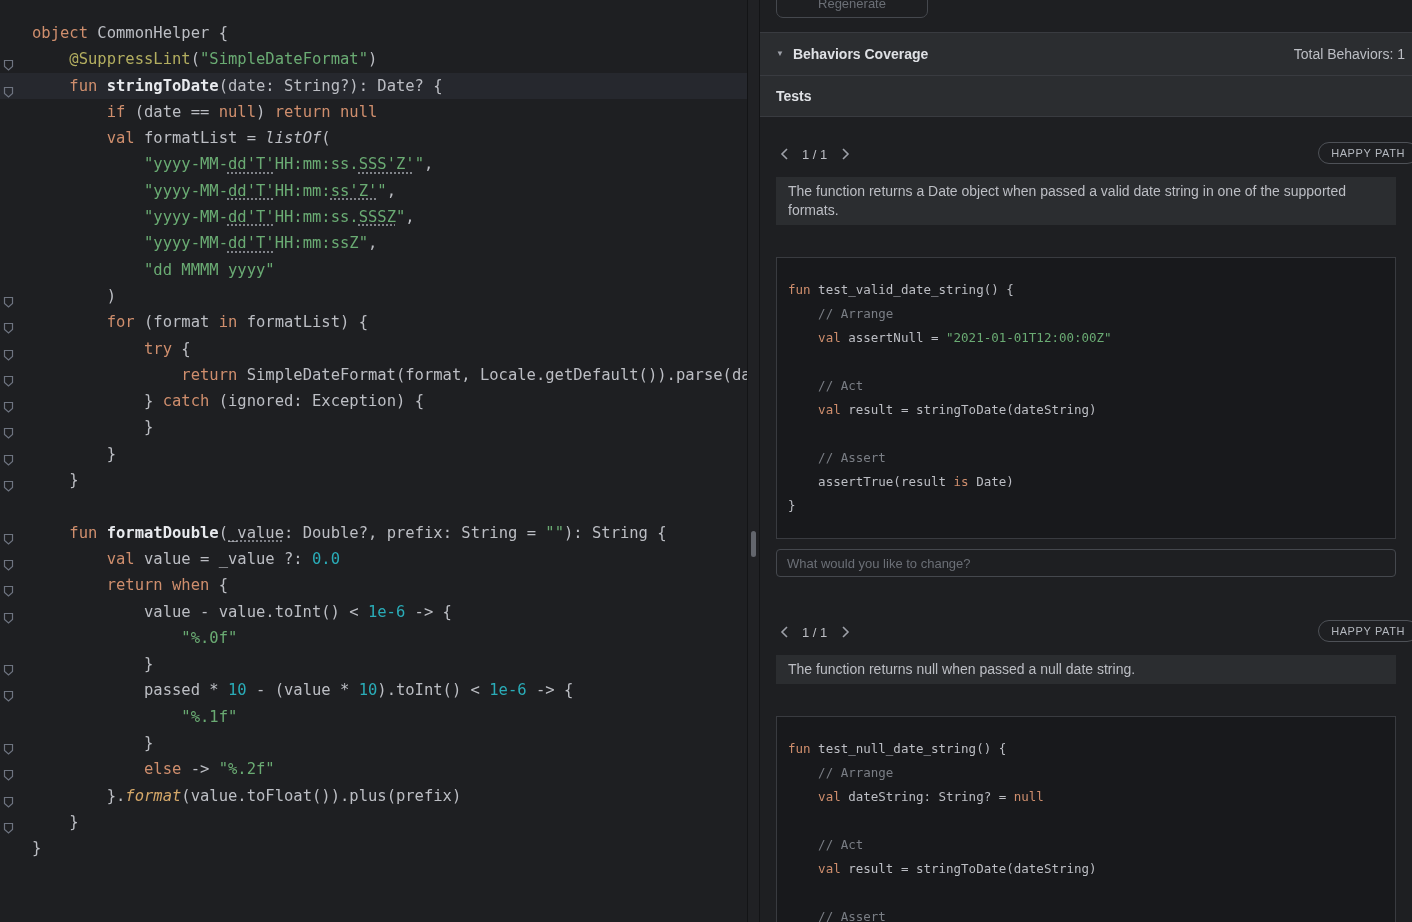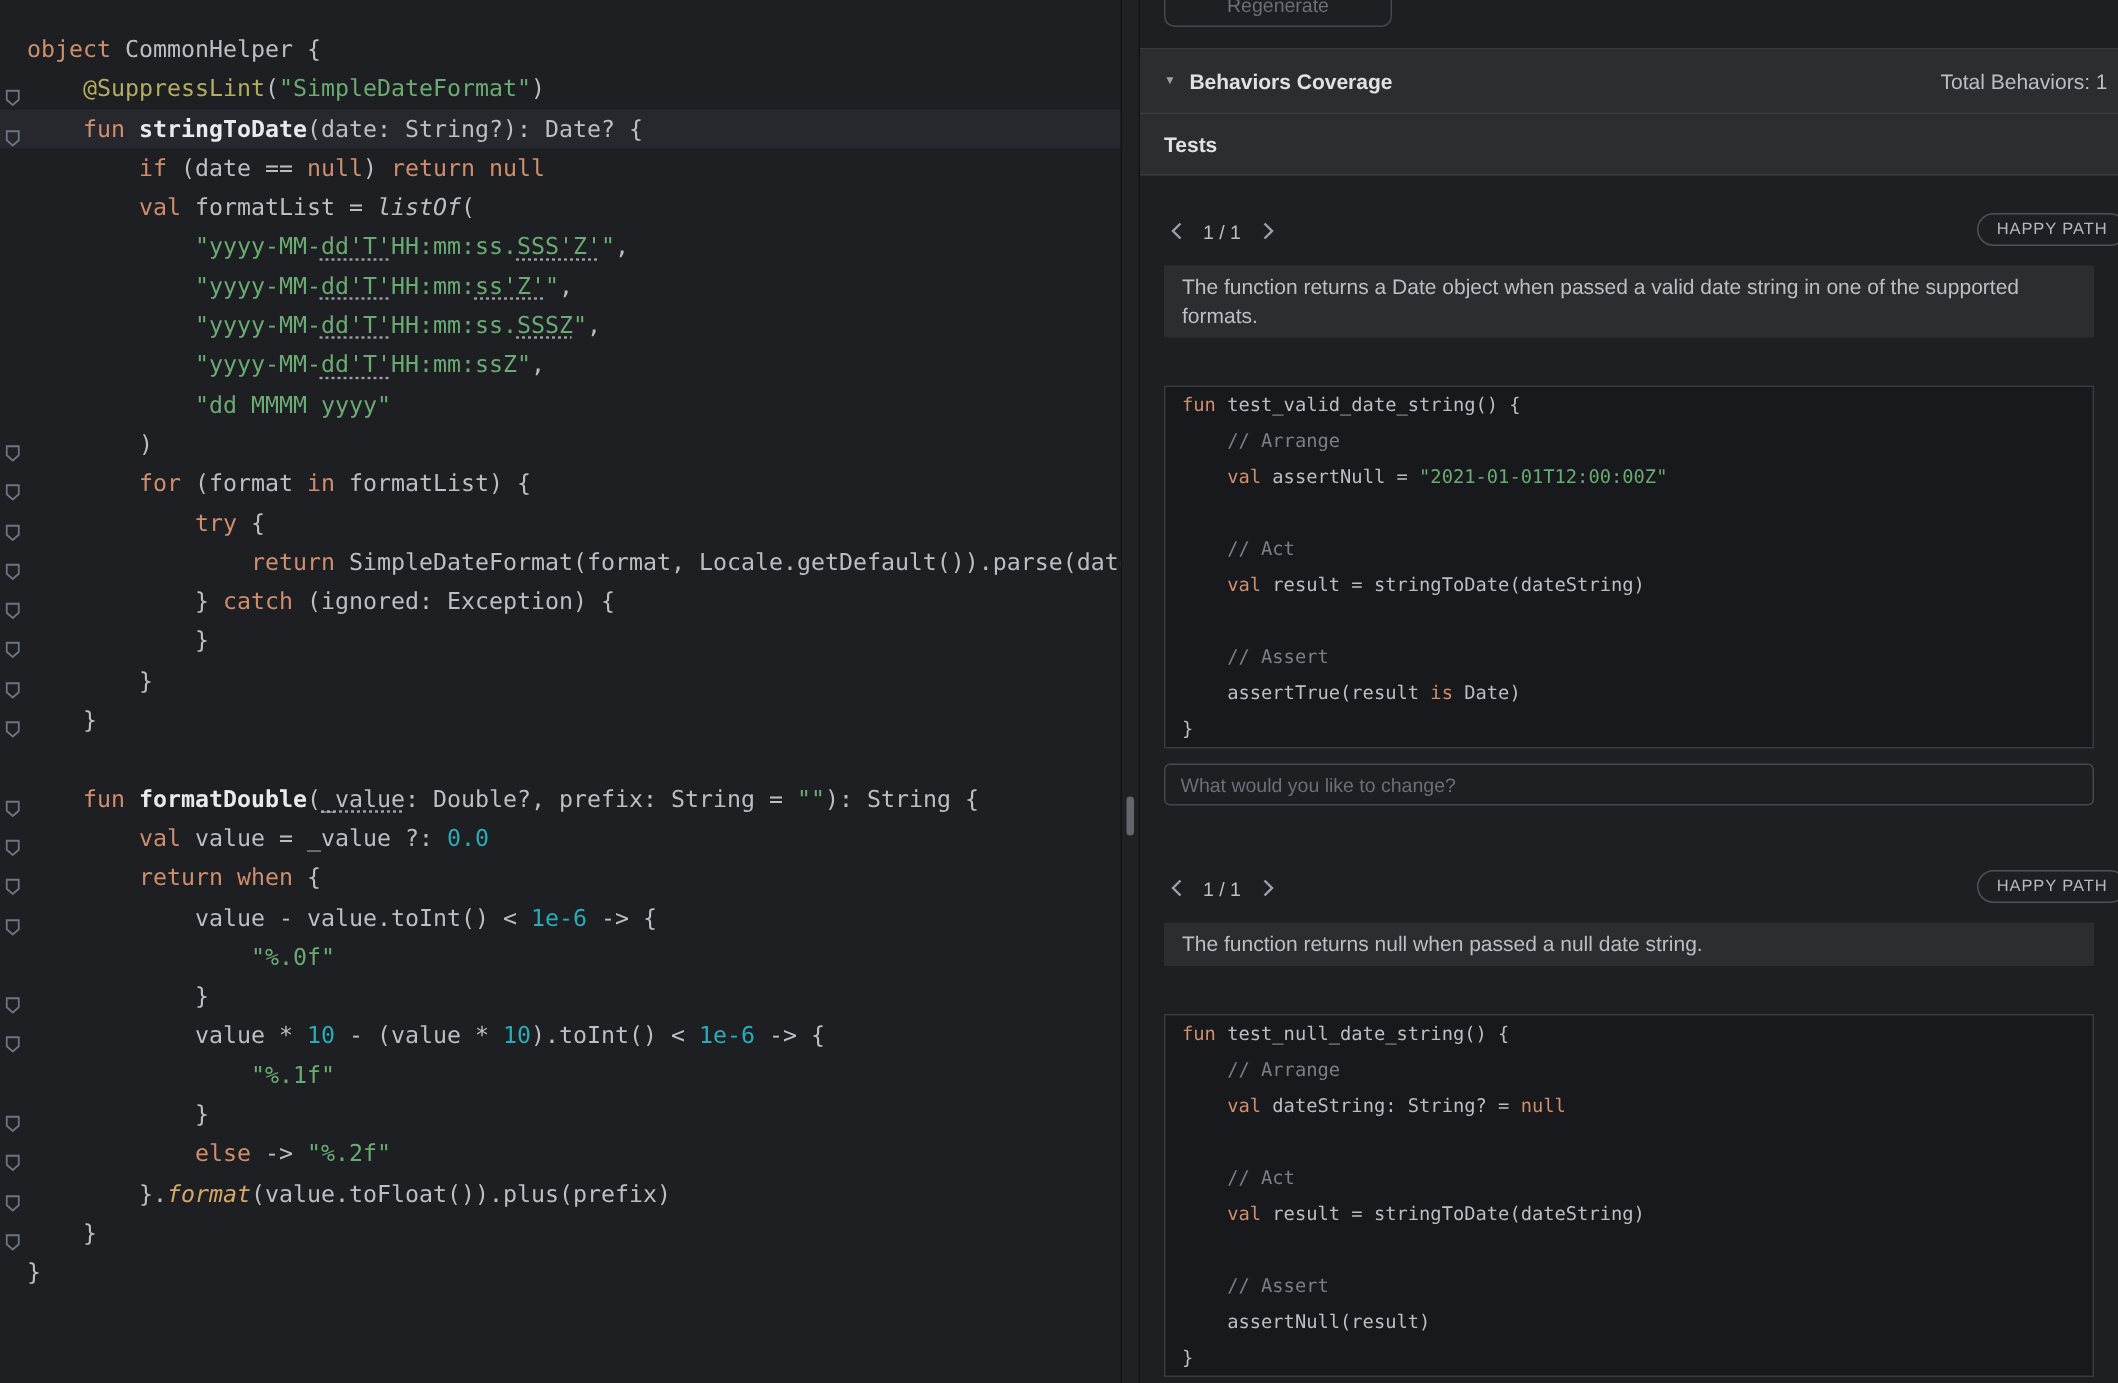--- a/index.html
+++ b/index.html
@@ -10,21 +10,21 @@
   }
   *{box-sizing:border-box;}
   html,body{margin:0;padding:0;width:1412px;height:922px;overflow:hidden;background:var(--bg-panel);
     font-family:"Liberation Sans","DejaVu Sans",sans-serif;}
   .app{display:flex;width:1412px;height:922px;}
 
   
   .editor{width:747px;height:922px;background:var(--bg-editor);overflow:hidden;flex:none;
     font-family:"DejaVu Sans Mono","Liberation Mono",monospace;font-size:15.5px;line-height:26.3px;}
   .editor-lines{padding-top:20px;}
-  .editor-lines .cl{white-space:pre;position:relative;padding-left:18px;height:26.3px;}
+  .editor-lines .cl{white-space:pre;position:relative;padding-left:32px;height:26.3px;}
   .editor-lines .cl.hl{background:var(--line-highlight);}
   .gm{position:absolute;left:3px;top:7px;width:11px;height:12px;display:block;}
 
   
   .t-k{color:var(--kw);}
   .t-p{color:var(--fg);}
   .t-s{color:var(--str);}
   .t-su{color:var(--str);text-decoration:underline dotted #9da0a8;text-underline-offset:3px;}
   .t-n{color:var(--num);}
   .t-c{color:var(--cmt);}
@@ -51,21 +51,21 @@
   .tests-row{height:41px;flex:none;background:var(--bg-header);border-bottom:1px solid var(--border);
     display:flex;align-items:center;padding:0 16px;font-size:14px;font-weight:bold;color:var(--fg-bright);}
   .tests-content{padding:22px 16px 0;flex:1;}
 
   .nav-row{display:flex;align-items:center;height:30px;position:relative;margin-bottom:8px;}
   .chev{background:none;border:none;padding:0;width:16px;height:20px;display:flex;align-items:center;justify-content:center;cursor:pointer;}
   .counter{color:var(--fg);font-size:13px;margin:0 10px;}
   .badge{position:absolute;right:-22px;top:3px;height:22px;line-height:20px;padding:0 12px;border:1px solid #4e5157;
     border-radius:11px;color:#b4b8bf;font-size:11px;letter-spacing:.6px;white-space:nowrap;background:var(--bg-panel);}
   .desc{background:var(--bg-header);color:var(--fg);font-size:14px;line-height:19px;padding:5px 12px;margin-bottom:14px;}
-  .code-block{background:var(--bg-code);border:1px solid var(--border);padding:0 11px;margin-bottom:10px;
+  .code-block{background:var(--bg-code);border:1px solid var(--border);padding:20px 11px;margin-bottom:10px;
     font-family:"DejaVu Sans Mono","Liberation Mono",monospace;font-size:12.5px;line-height:24px;margin-top:32px;}
   .code-block .cl{white-space:pre;height:24px;color:var(--fg);}
   .change-input{width:100%;height:28px;background:transparent;border:1px solid #45484e;border-radius:4px;
     padding:0 10px;color:var(--fg);font-size:13px;font-family:inherit;outline:none;}
   .change-input::placeholder{color:var(--fg-dim);}
   .test-section + .test-section{margin-top:40px;}
 </style>
 </head>
 <body>
 
@@ -123,21 +123,21 @@
             </svg></span><span class="t-p">        </span><span class="t-k">return</span><span class="t-p"> </span><span class="t-k">when</span><span class="t-p"> {</span></div>
         <div class="cl"><span class="gm"><svg width="11" height="12" viewBox="0 0 11 12">
               <path d="M1.5 1.5h8v6l-4 3.5-4-3.5z" fill="none" stroke="#6e7480" stroke-width="1.2"></path>
             </svg></span><span class="t-p">            value - value.toInt() &lt; </span><span class="t-n">1e-6</span><span class="t-p"> -&gt; {</span></div>
         <div class="cl"><span class="t-p">                </span><span class="t-s">"%.0f"</span></div>
         <div class="cl"><span class="gm"><svg width="11" height="12" viewBox="0 0 11 12">
               <path d="M1.5 1.5h8v6l-4 3.5-4-3.5z" fill="none" stroke="#6e7480" stroke-width="1.2"></path>
             </svg></span><span class="t-p">            }</span></div>
         <div class="cl"><span class="gm"><svg width="11" height="12" viewBox="0 0 11 12">
               <path d="M1.5 1.5h8v6l-4 3.5-4-3.5z" fill="none" stroke="#6e7480" stroke-width="1.2"></path>
-            </svg></span><span class="t-p">            value * </span><span class="t-n">10</span><span class="t-p"> - (value * </span><span class="t-n">10</span><span class="t-p">).toInt() &lt; </span><span class="t-n">1e-6</span><span class="t-p"> -&gt; {</span></div>
+            </svg></span><span class="t-p">            passed * </span><span class="t-n">10</span><span class="t-p"> - (value * </span><span class="t-n">10</span><span class="t-p">).toInt() &lt; </span><span class="t-n">1e-6</span><span class="t-p"> -&gt; {</span></div>
         <div class="cl"><span class="t-p">                </span><span class="t-s">"%.1f"</span></div>
         <div class="cl"><span class="gm"><svg width="11" height="12" viewBox="0 0 11 12">
               <path d="M1.5 1.5h8v6l-4 3.5-4-3.5z" fill="none" stroke="#6e7480" stroke-width="1.2"></path>
             </svg></span><span class="t-p">            }</span></div>
         <div class="cl"><span class="gm"><svg width="11" height="12" viewBox="0 0 11 12">
               <path d="M1.5 1.5h8v6l-4 3.5-4-3.5z" fill="none" stroke="#6e7480" stroke-width="1.2"></path>
             </svg></span><span class="t-p">            </span><span class="t-k">else</span><span class="t-p"> -&gt; </span><span class="t-s">"%.2f"</span></div>
         <div class="cl"><span class="gm"><svg width="11" height="12" viewBox="0 0 11 12">
               <path d="M1.5 1.5h8v6l-4 3.5-4-3.5z" fill="none" stroke="#6e7480" stroke-width="1.2"></path>
             </svg></span><span class="t-p">        }.</span><span class="t-ix">format</span><span class="t-p">(value.toFloat()).plus(prefix)</span></div>

